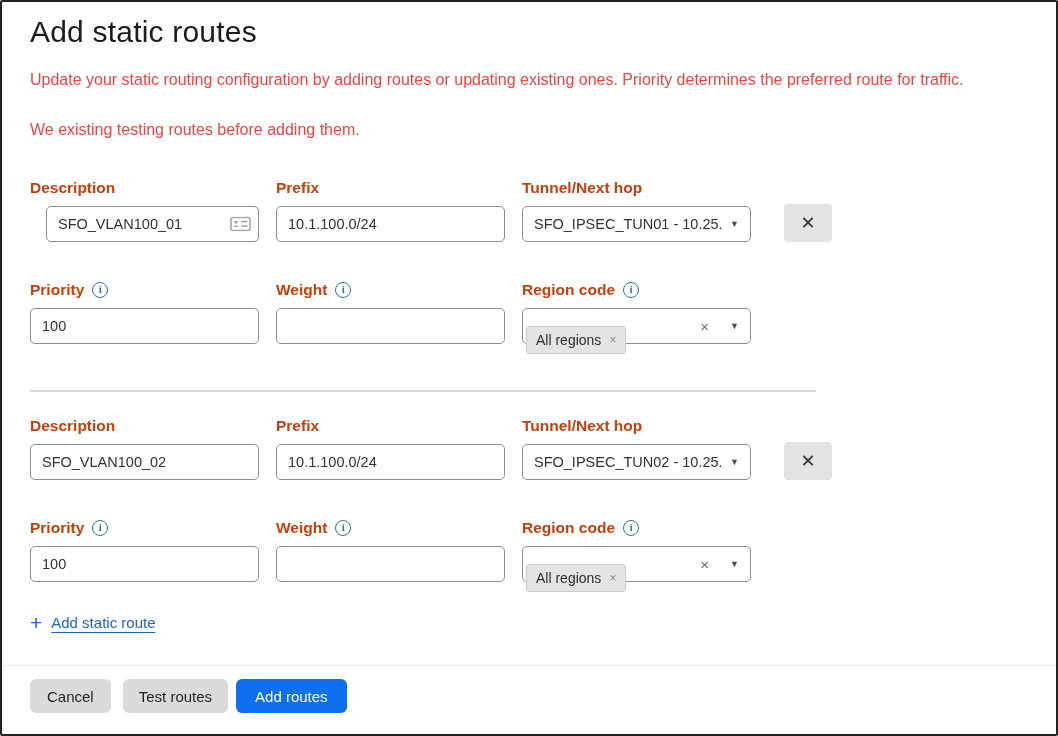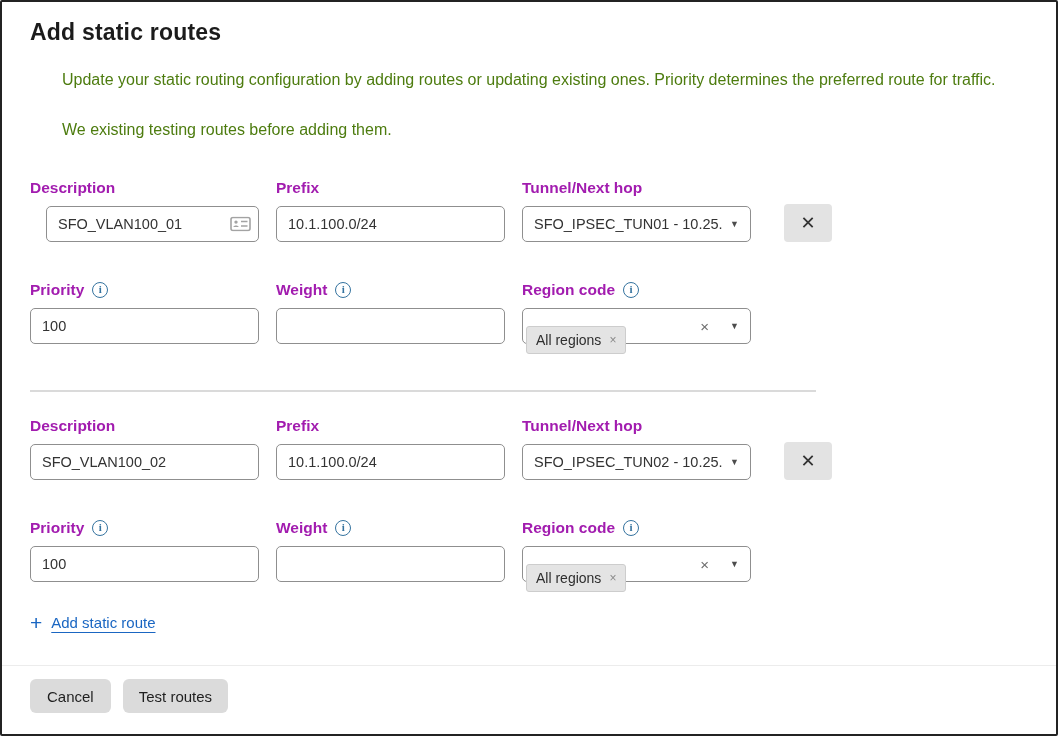--- a/index.html
+++ b/index.html
@@ -9,34 +9,34 @@
     width: 1058px; height: 736px; overflow: hidden;
   }
   .frame {
     width: 1058px; height: 736px;
     border: 2px solid #232323; border-radius: 2px;
     background: #ffffff;
     display: flex; flex-direction: column;
   }
   .content { padding: 16px 28px 0 28px; flex: 0 0 auto; }
   .page-title {
-    font-size: 23px; line-height: 28px; font-weight: 700;
+    font-size: 30px; line-height: 28px; font-weight: 400;
     color: #1b1b1b; letter-spacing: .2px;
   }
   .para {
-    font-size: 16px; line-height: 20px; color: #4d7c0f; margin-left: 32px;
+    font-size: 16px; line-height: 20px; color: #ef4444;
   }
   .para.desc { margin-top: 24px; }
   .para.note { margin-top: 30px; }
 
   .form { margin-top: 38px; }
   .fields-row { display: flex; align-items: flex-end; }
   .field-col { width: 229px; display: flex; flex-direction: column; margin-right: 17px; }
   .label-row { display: flex; align-items: center; gap: 8px; margin-bottom: 9px; height: 19px; }
-  .field-label { font-size: 15.5px; font-weight: 600; color: #a21caf; line-height: 19px; }
+  .field-label { font-size: 15.5px; font-weight: 600; color: #c2410c; line-height: 19px; }
   .info-badge {
     width: 16px; height: 16px; border-radius: 50%;
     border: 1px solid #35739f; color: #35739f;
     font-family: "Liberation Serif", serif; font-size: 11px; font-weight: 700;
     display: inline-flex; align-items: center; justify-content: center;
     cursor: pointer; line-height: 1; padding-bottom: 1px;
   }
   .input-wrap { position: relative; width: 100%; padding-left: 16px; }
   .text-input {
     width: 100%; height: 36px;
@@ -259,14 +259,15 @@
       <div class="add-link-row">
         <span class="plus-glyph">+</span>
         <a class="add-link">Add static route</a>
       </div>
     </div>
   </div>
 
   <div class="footer">
     <button class="btn btn-gray btn-cancel">Cancel</button>
     <button class="btn btn-gray btn-test">Test routes</button>
+    <button class="btn btn-primary">Add routes</button>
   </div>
 </div>
 
 </body></html>

